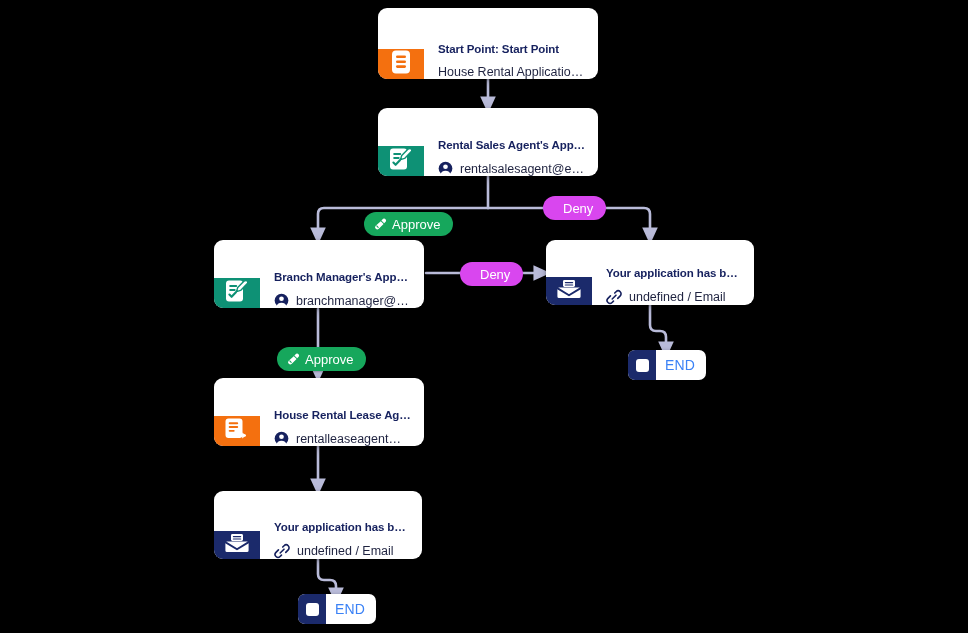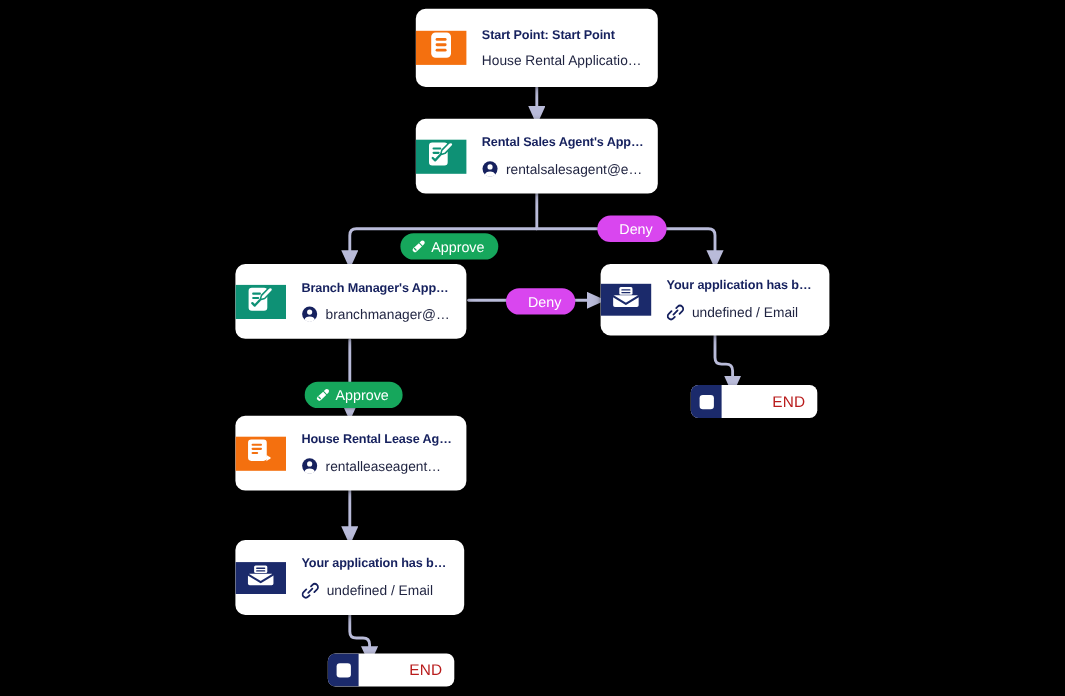--- a/index.html
+++ b/index.html
@@ -21,21 +21,21 @@
     left: 0; top: 0;
     width: 968px;
     height: 633px;
     pointer-events: none;
   }
 
   
   .node {
     position: absolute;
     display: flex;
-    align-items: center;
+    align-items: flex-end;
     background: #ffffff;
     border-radius: 9px;
     box-shadow: 0 1px 3px rgba(0,0,0,0.30), 0 3px 9px rgba(0,0,0,0.22);
     overflow: hidden;
     z-index: 5;
   }
   .node-icon {
     width: 46px;
     flex: 0 0 46px;
     display: flex;
@@ -123,23 +123,22 @@
   .end-sq i {
     display: block;
     width: 13px;
     height: 13px;
     background: #ffffff;
     border-radius: 3px;
   }
   .end-label {
     padding: 0 11px 0 9px;
     font-size: 14px;
-    color: #b91c1c;
+    color: #3b82f6;
     letter-spacing: 0.2px;
-    margin-left: 37px;
   }
 </style>
 </head>
 <body>
 
 <div id="canvas">
 
   <svg id="edges" viewBox="0 0 968 633" width="968" height="633">
     <defs>
       <marker id="ah" markerWidth="7" markerHeight="7" refX="3.3" refY="3" orient="auto" markerUnits="strokeWidth">

